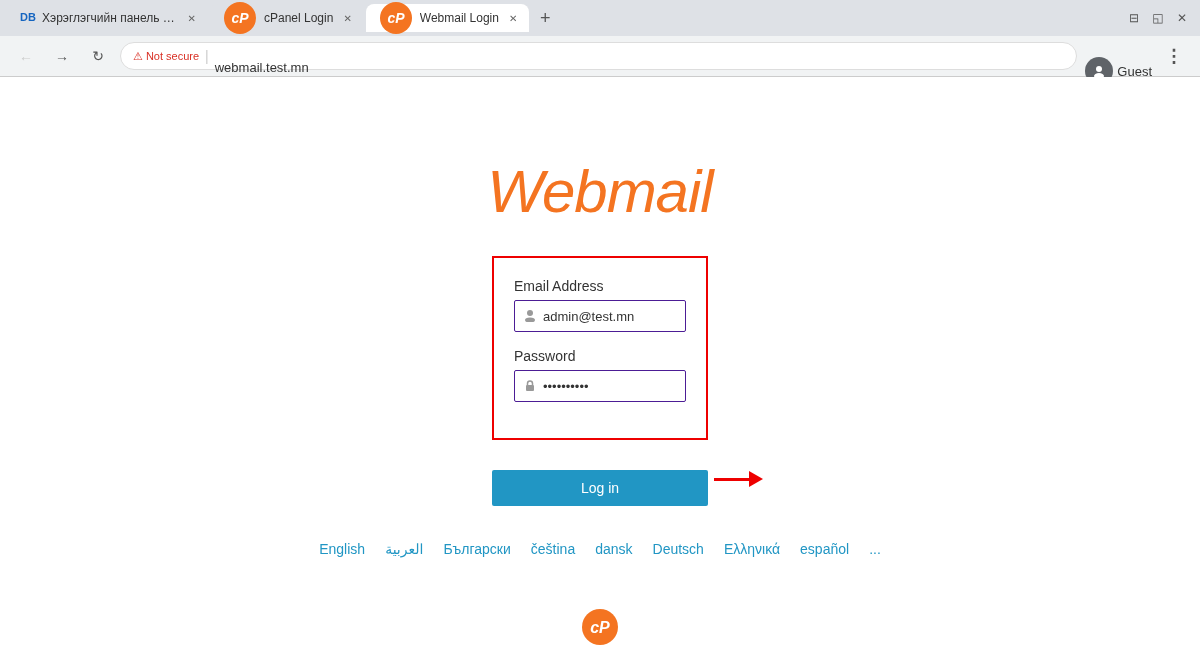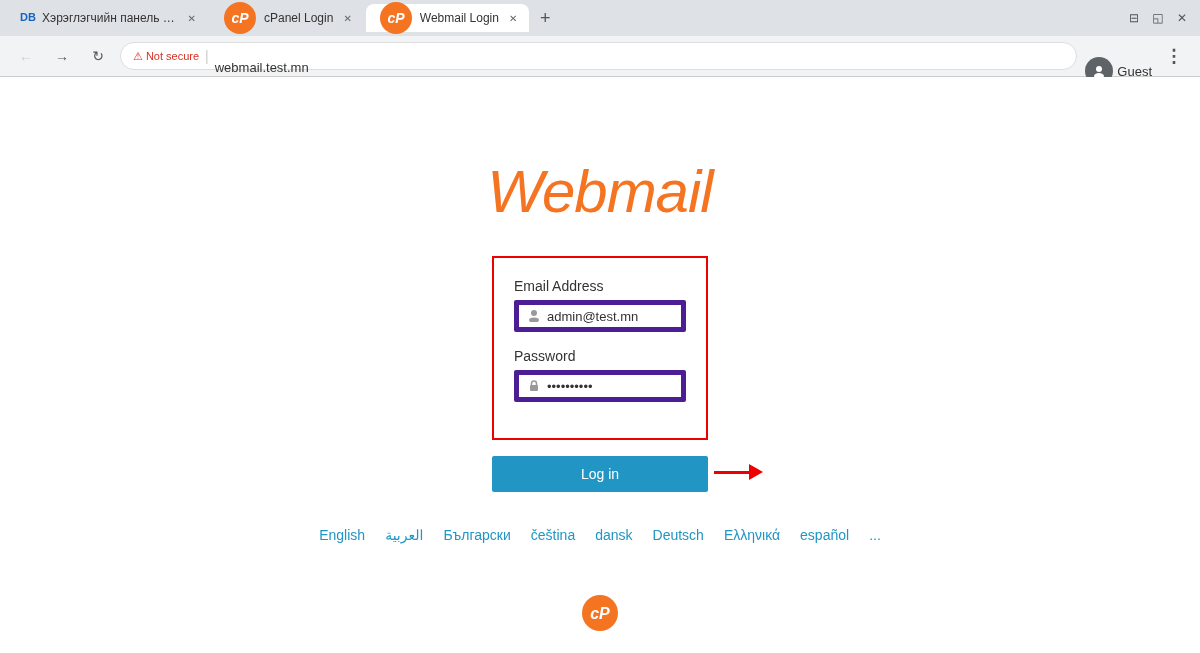--- a/index.html
+++ b/index.html
@@ -230,21 +230,21 @@
       display: block;
       font-size: 14px;
       color: #333;
       margin-bottom: 6px;
       font-weight: normal;
     }
 
     .input-wrapper {
       display: flex;
       align-items: center;
-      border: 5px solid #4c1d95;
+      border: 1px solid #4c1d95;
       border-radius: 2px;
       background: #fff;
       padding: 0 8px;
       height: 32px;
     }
 
     .input-icon {
       color: #999;
       margin-right: 6px;
       font-size: 14px;
@@ -261,21 +261,21 @@
 
     .login-btn {
       width: 100%;
       height: 36px;
       background: #2196c4;
       color: white;
       border: none;
       border-radius: 2px;
       font-size: 14px;
       cursor: pointer;
-      margin-top: 4px;
+      margin-top: 18px;
     }
 
     .login-btn-wrapper {
       position: relative;
       margin-top: 12px;
     }
 
     .language-bar {
       margin-top: 35px;
       display: flex;

